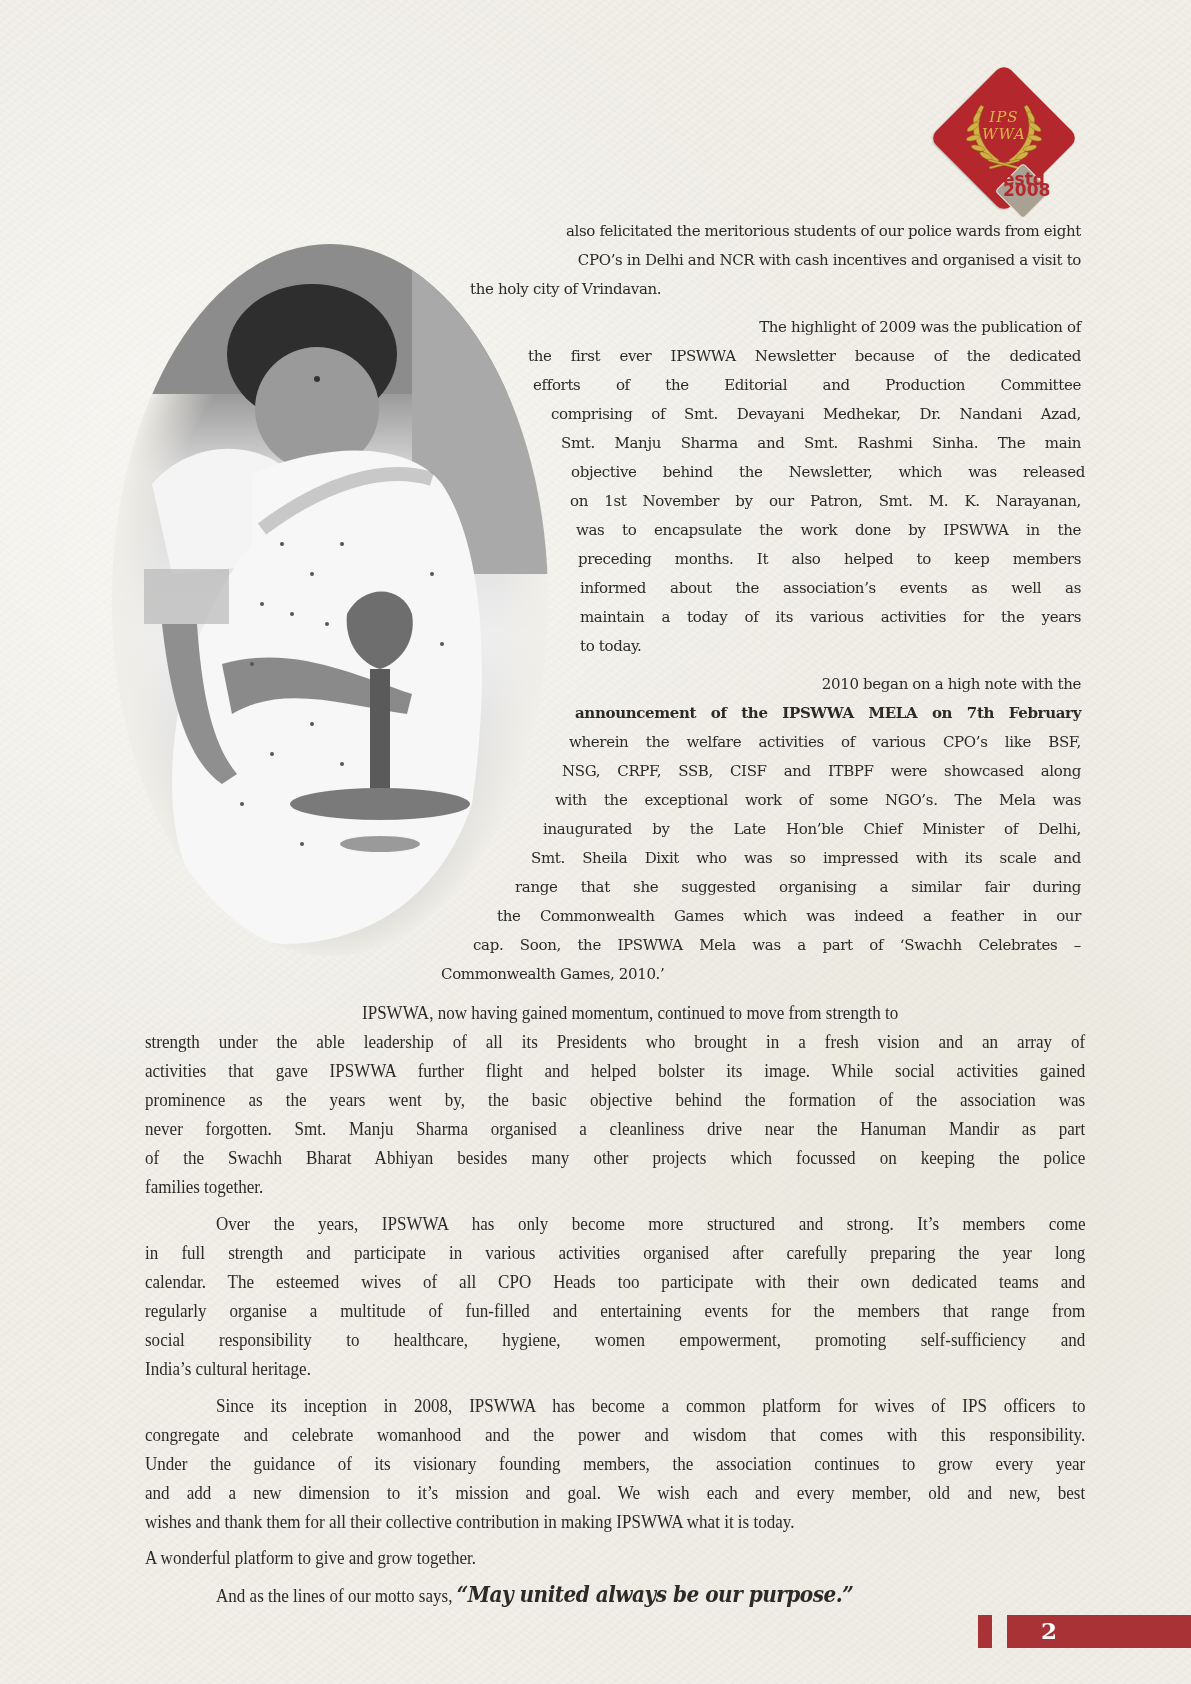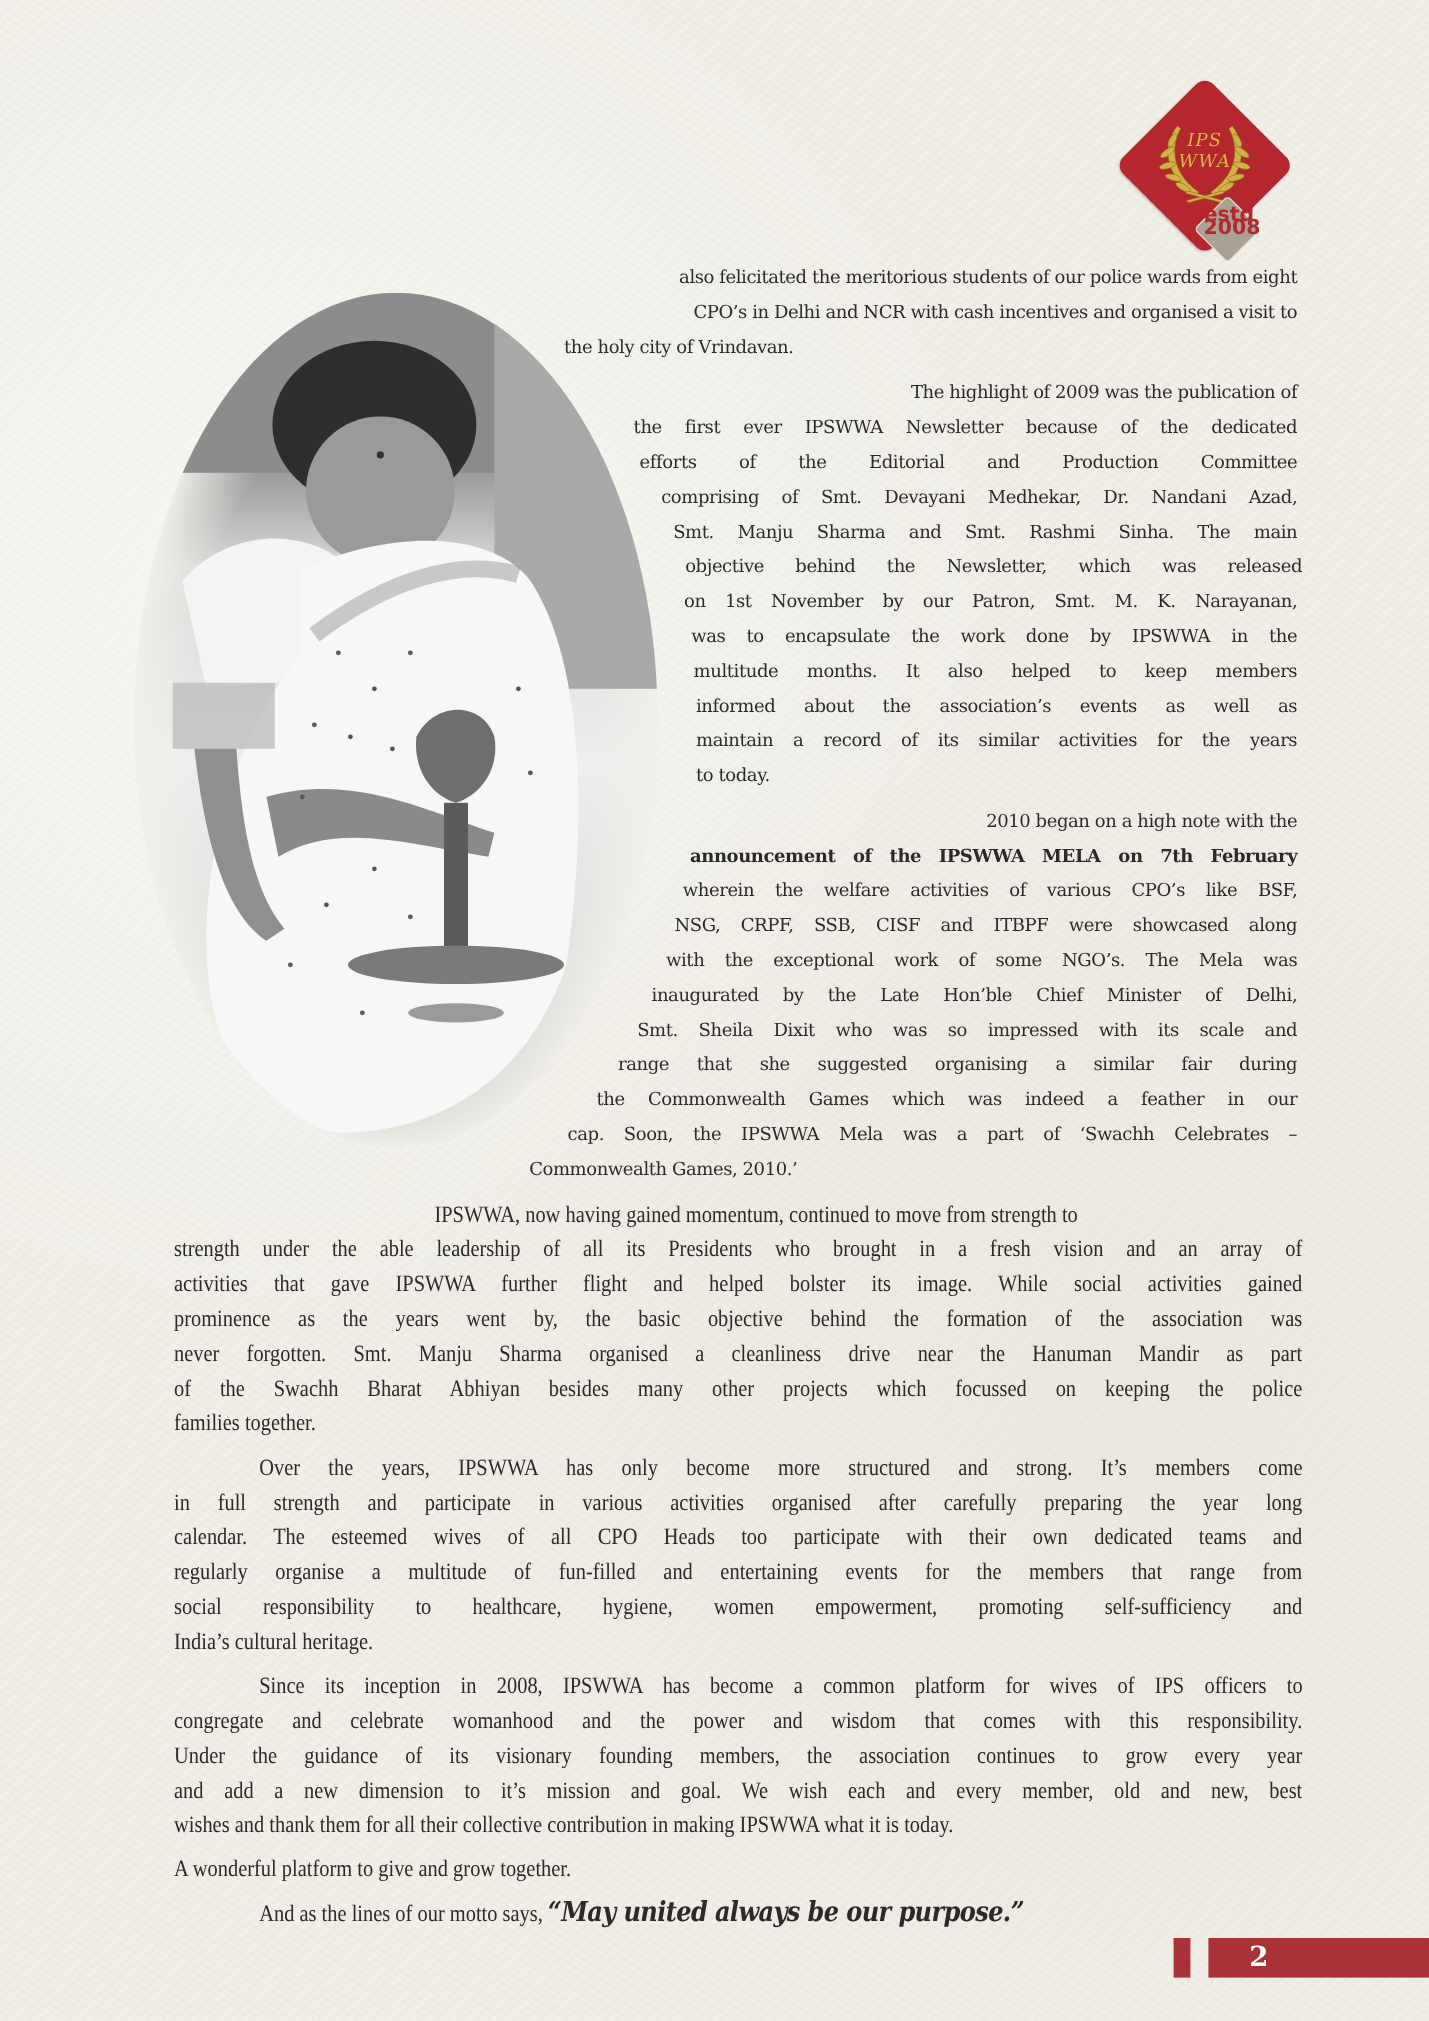--- a/index.html
+++ b/index.html
@@ -152,23 +152,23 @@
 <div class="ln" style="left:470px; top:275px;">the holy city of Vrindavan.</div>
 
 <div class="ln r" style="left:520px; top:313px; width:561px;">The highlight of 2009 was the publication of</div>
 <div class="ln j" style="left:528px; top:342px; width:553px;">the first ever IPSWWA Newsletter because of the dedicated</div>
 <div class="ln j" style="left:533px; top:371px; width:548px;">efforts of the Editorial and Production Committee</div>
 <div class="ln j" style="left:551px; top:400px; width:530px;">comprising of Smt. Devayani Medhekar, Dr. Nandani Azad,</div>
 <div class="ln j" style="left:561px; top:429px; width:520px;">Smt. Manju Sharma and Smt. Rashmi Sinha. The main</div>
 <div class="ln j" style="left:544px; top:458px; width:514px;margin-left:27px;">objective behind the Newsletter, which was released</div>
 <div class="ln j" style="left:570px; top:487px; width:511px;">on 1st November by our Patron, Smt. M. K. Narayanan,</div>
 <div class="ln j" style="left:576px; top:516px; width:505px;">was to encapsulate the work done by IPSWWA in the</div>
-<div class="ln j" style="left:578px; top:545px; width:503px;">multitude months. It also helped to keep members</div>
+<div class="ln j" style="left:578px; top:545px; width:503px;">preceding months. It also helped to keep members</div>
 <div class="ln j" style="left:580px; top:574px; width:501px;">informed about the association’s events as well as</div>
-<div class="ln j" style="left:580px; top:603px; width:501px;">maintain a record of its similar activities for the years</div>
+<div class="ln j" style="left:580px; top:603px; width:501px;">maintain a today of its various activities for the years</div>
 <div class="ln" style="left:580px; top:632px;">to today.</div>
 
 <div class="ln r" style="left:700px; top:670px; width:381px;">2010 began on a high note with the</div>
 <div class="ln j" style="left:575px; top:699px; width:506px;font-weight:bold;">announcement of the IPSWWA MELA on 7th February</div>
 <div class="ln j" style="left:569px; top:728px; width:512px;">wherein the welfare activities of various CPO’s like BSF,</div>
 <div class="ln j" style="left:562px; top:757px; width:519px;">NSG, CRPF, SSB, CISF and ITBPF were showcased along</div>
 <div class="ln j" style="left:555px; top:786px; width:526px;">with the exceptional work of some NGO’s. The Mela was</div>
 <div class="ln j" style="left:543px; top:815px; width:538px;">inaugurated by the Late Hon’ble Chief Minister of Delhi,</div>
 <div class="ln j" style="left:531px; top:844px; width:550px;">Smt. Sheila Dixit who was so impressed with its scale and</div>
 <div class="ln j" style="left:515px; top:873px; width:566px;">range that she suggested organising a similar fair during</div>

